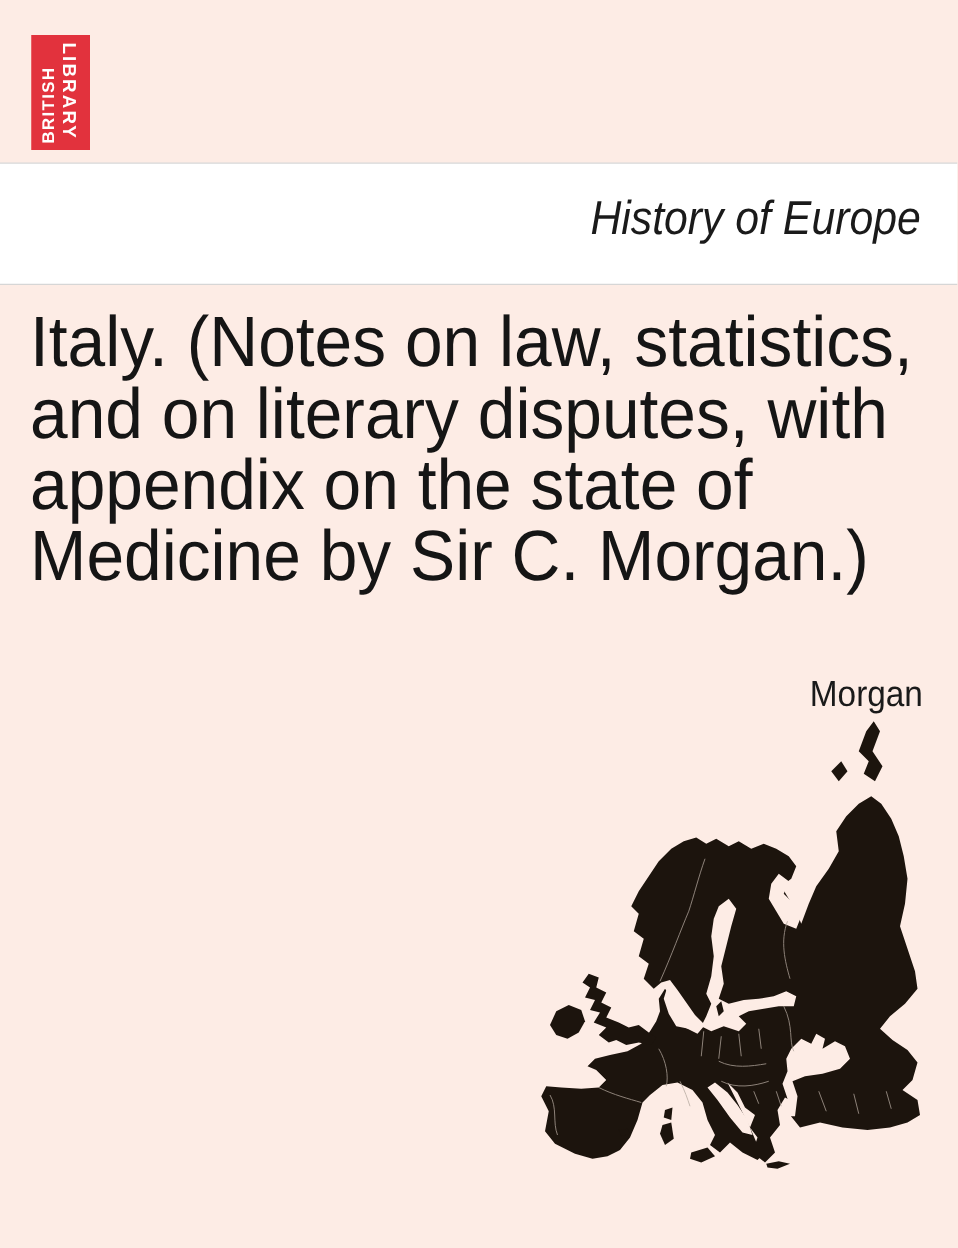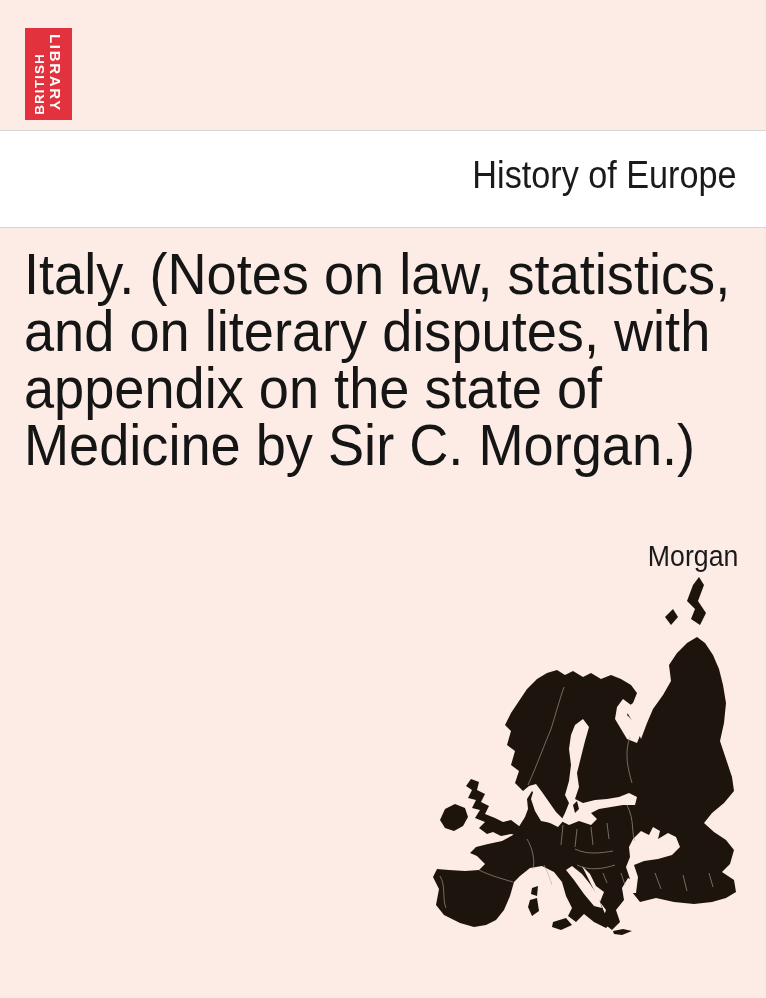--- a/index.html
+++ b/index.html
@@ -35,20 +35,21 @@
     left:30px;top:45px;
     transform:translate(-50%,-50%) rotate(90deg);
   }
   
   .series-band{
     position:absolute;left:0;top:130px;width:766px;height:98px;
     background:#ffffff;
     border-top:1px solid rgba(0,0,0,0.16);
     border-bottom:1px solid rgba(0,0,0,0.16);
     box-sizing:border-box;
+    font-style:italic;
   }
   .series-label{
     position:absolute;right:29px;top:25px;
     font-size:38px;line-height:38px;color:var(--ink);
     transform:scaleX(0.90);transform-origin:right center;
     white-space:nowrap;
   }
   
   .title-block{
     position:absolute;left:24px;top:246px;width:780px;

